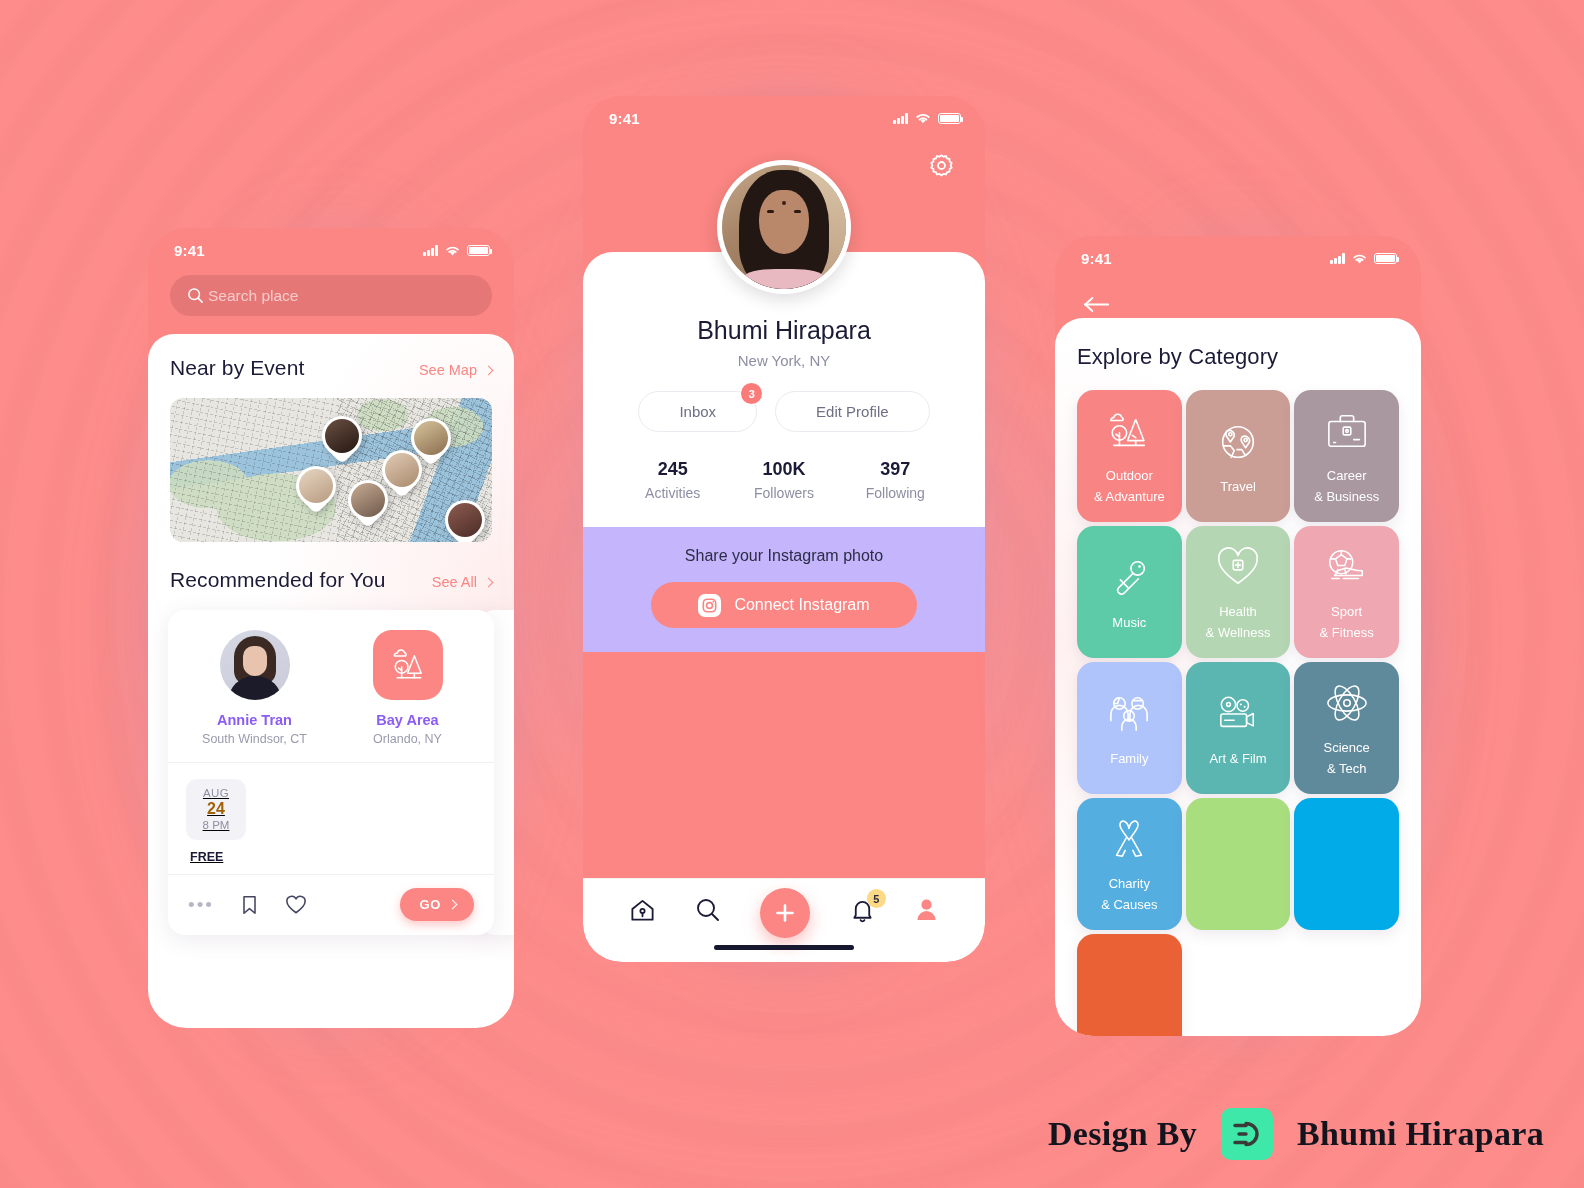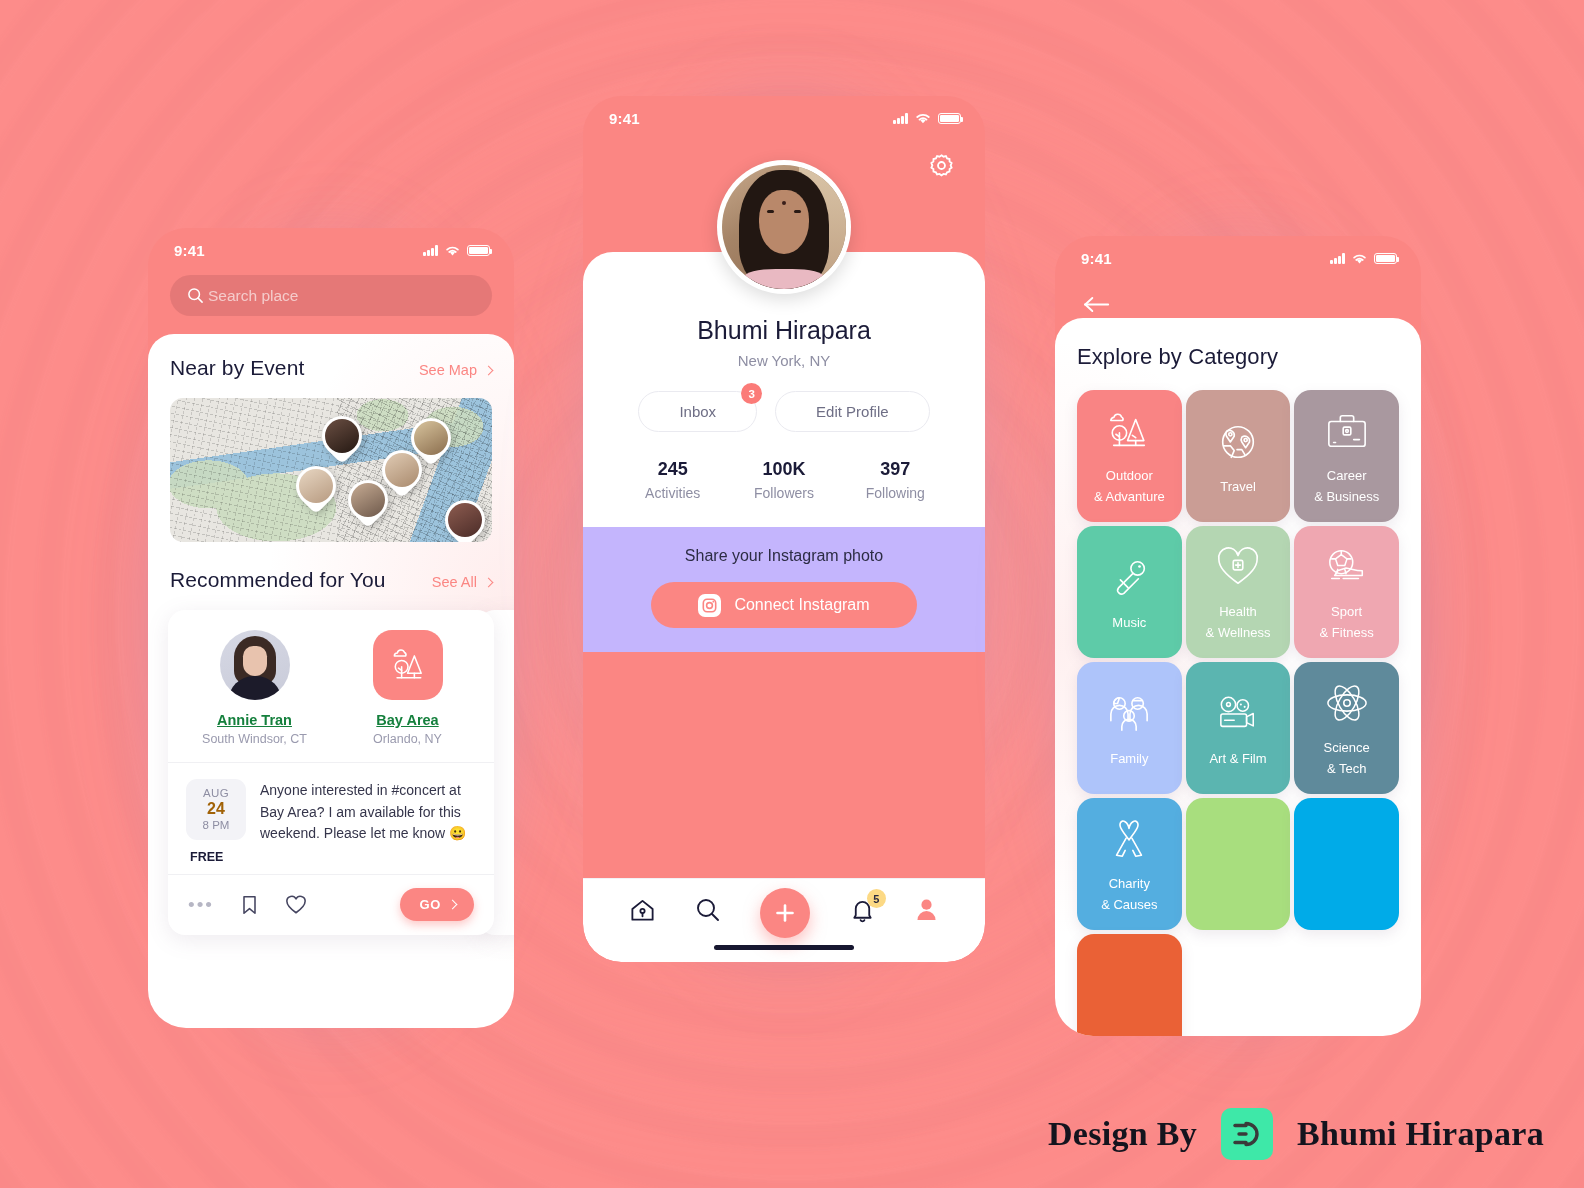--- a/index.html
+++ b/index.html
@@ -224,27 +224,28 @@
   }
   .rec-av .body {
     position:absolute; left:8px; bottom:-10px; width:54px; height:34px;
     background:#1C1B2A; border-radius: 26px 26px 0 0;
   }
   .rec-tile {
     width: 70px; height: 70px; border-radius: 19px;
     background:#FB8683;
     display:flex; align-items:center; justify-content:center;
   }
-  .rec-name { font-size: 14.5px; font-weight: bold; color:#15803d; margin-top: 8px; text-decoration: underline; }
+  .rec-name { font-size: 14.5px; font-weight: bold; color:#8b5cf6; margin-top: 8px; }
   .rec-loc  { font-size: 12.5px; color:#9A9AAE; }
 
   .rec-mid {
-    display:flex; gap: 14px;
+    display:flex; 
     border-top: 1px solid #F0F0F3;
     padding: 16px 18px 10px;
+    text-decoration: underline;
   }
   .date-box {
     width: 60px; border-radius: 11px; background:#F3F3F7;
     padding: 8px 0 9px; text-align:center; flex-shrink:0;
   }
   .date-box .m { font-size: 11.5px; color:#8E8EA3; letter-spacing:.4px; }
   .date-box .d { font-size: 16px; color:#a16207; font-weight:bold; line-height:1.25; }
   .date-box .t { font-size: 11.5px; color:#8E8EA3; }
   .free { font-size: 12.5px; font-weight:bold; color:#1B1B38; margin: 10px 0 0 4px; }
   .rec-msg { font-size: 14px; color:#35354B; line-height: 1.55; padding-top: 1px; }
@@ -538,21 +539,20 @@
 
         <div class="rec-mid">
           <div>
             <div class="date-box">
               <div class="m">AUG</div>
               <div class="d">24</div>
               <div class="t">8 PM</div>
             </div>
             <div class="free">FREE</div>
           </div>
-          <div class="rec-msg">Anyone interested in #concert at Bay Area? I am available for this weekend. Please let me know 😀</div>
         </div>
 
         <div class="rec-bot">
           <span class="dots">•••</span>
           <svg width="19" height="22" viewBox="0 0 20 24">
             <path d="M4 3 h12 v18 l-6 -5 l-6 5 Z" stroke="#454560" stroke-width="1.7" fill="none" stroke-linejoin="round"></path>
           </svg>
           <svg width="22" height="21" viewBox="0 0 24 22">
             <path d="M12 20 C4 14.5 2 10.5 2 7.3 A5.3 5.3 0 0 1 12 5 A5.3 5.3 0 0 1 22 7.3 C22 10.5 20 14.5 12 20 Z" stroke="#454560" stroke-width="1.7" fill="none" stroke-linejoin="round"></path>
           </svg>

